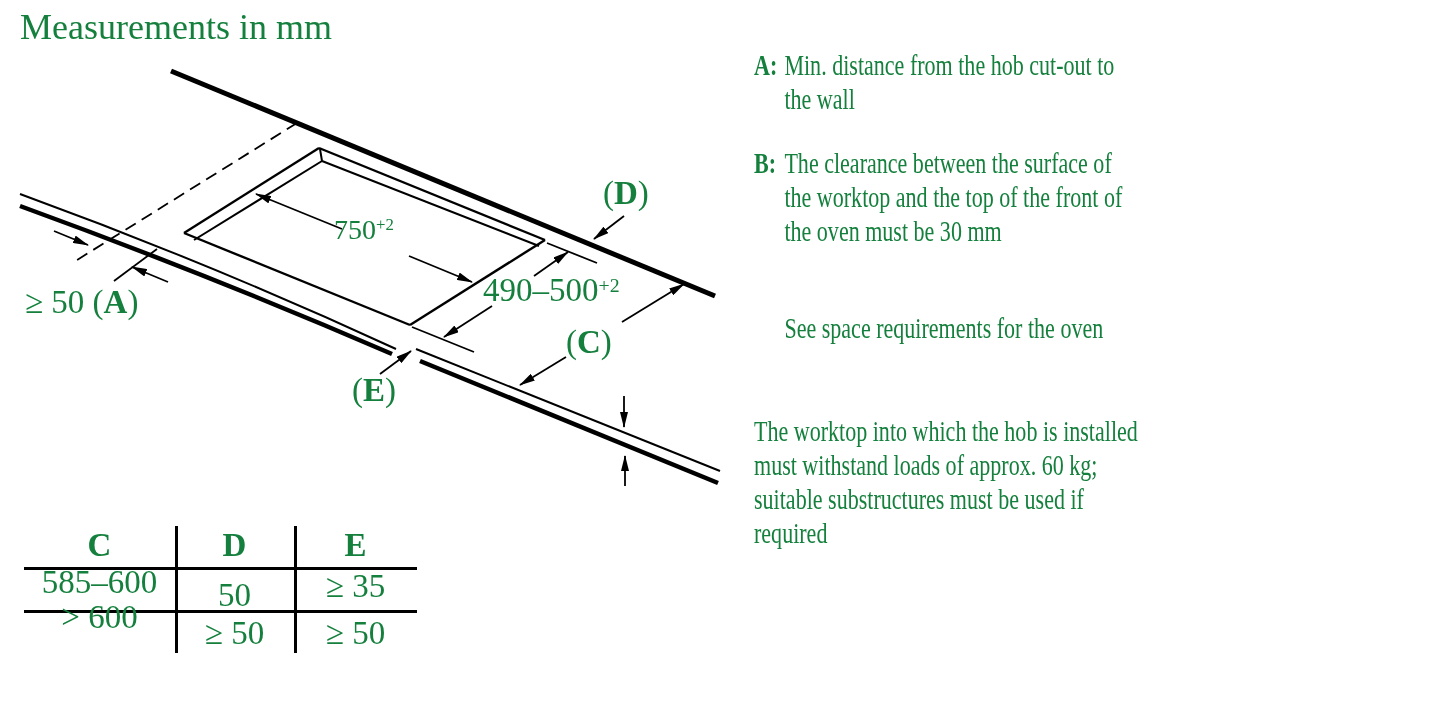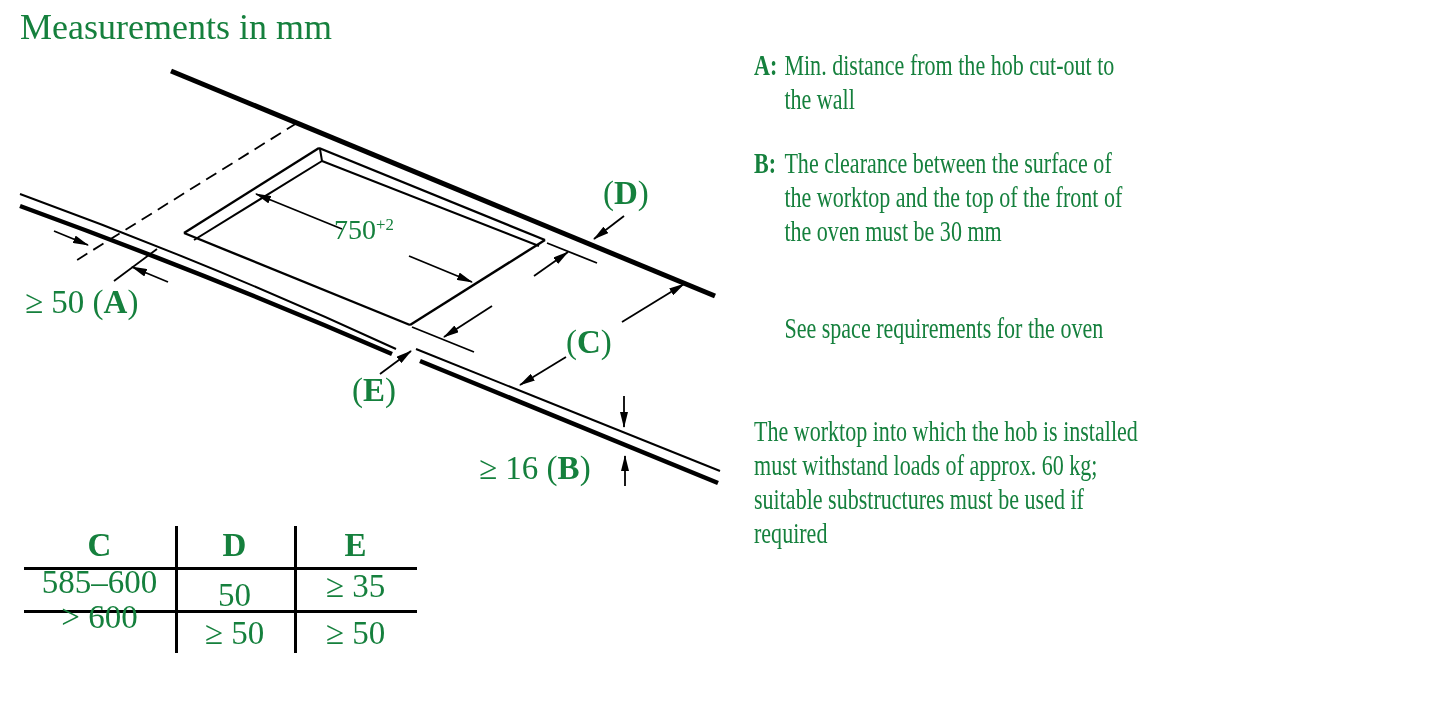--- a/index.html
+++ b/index.html
@@ -79,26 +79,26 @@
       <path d="M612,396 L612,427" stroke-width="1.8" marker-end="url(#ah)"></path>
       <path d="M613,486 L613,456" stroke-width="1.8" marker-end="url(#ah)"></path>
     </g>
   </svg>
 
   <div class="abs title" style="left:8px; top:6px;">Measurements in mm</div>
 
   <div class="abs dimtext" style="left:322px; top:214px;">
     <span>750</span><span class="sup">+2</span>
   </div>
+  <div class="abs dimtext" style="left:471px; top:272px; font-size:33px;">
+    <span>490–500</span><span class="sup">+2</span>
+  </div>
 
   <div class="abs lbl" style="left:13px; top:284px;">
     <span>≥ 50 (</span><span class="bl">A</span><span>)</span>
-  </div>
-  <div class="abs lbl" style="left:467px; top:450px;">
-    <span>≥ 16 (</span><span class="bl">B</span><span>)</span>
   </div>
   <div class="abs lbl" style="left:554px; top:324px;">
     <span>(</span><span class="bl">C</span><span>)</span>
   </div>
   <div class="abs lbl" style="left:591px; top:175px;">
     <span>(</span><span class="bl">D</span><span>)</span>
   </div>
   <div class="abs lbl" style="left:340px; top:372px;">
     <span>(</span><span class="bl">E</span><span>)</span>
   </div>

